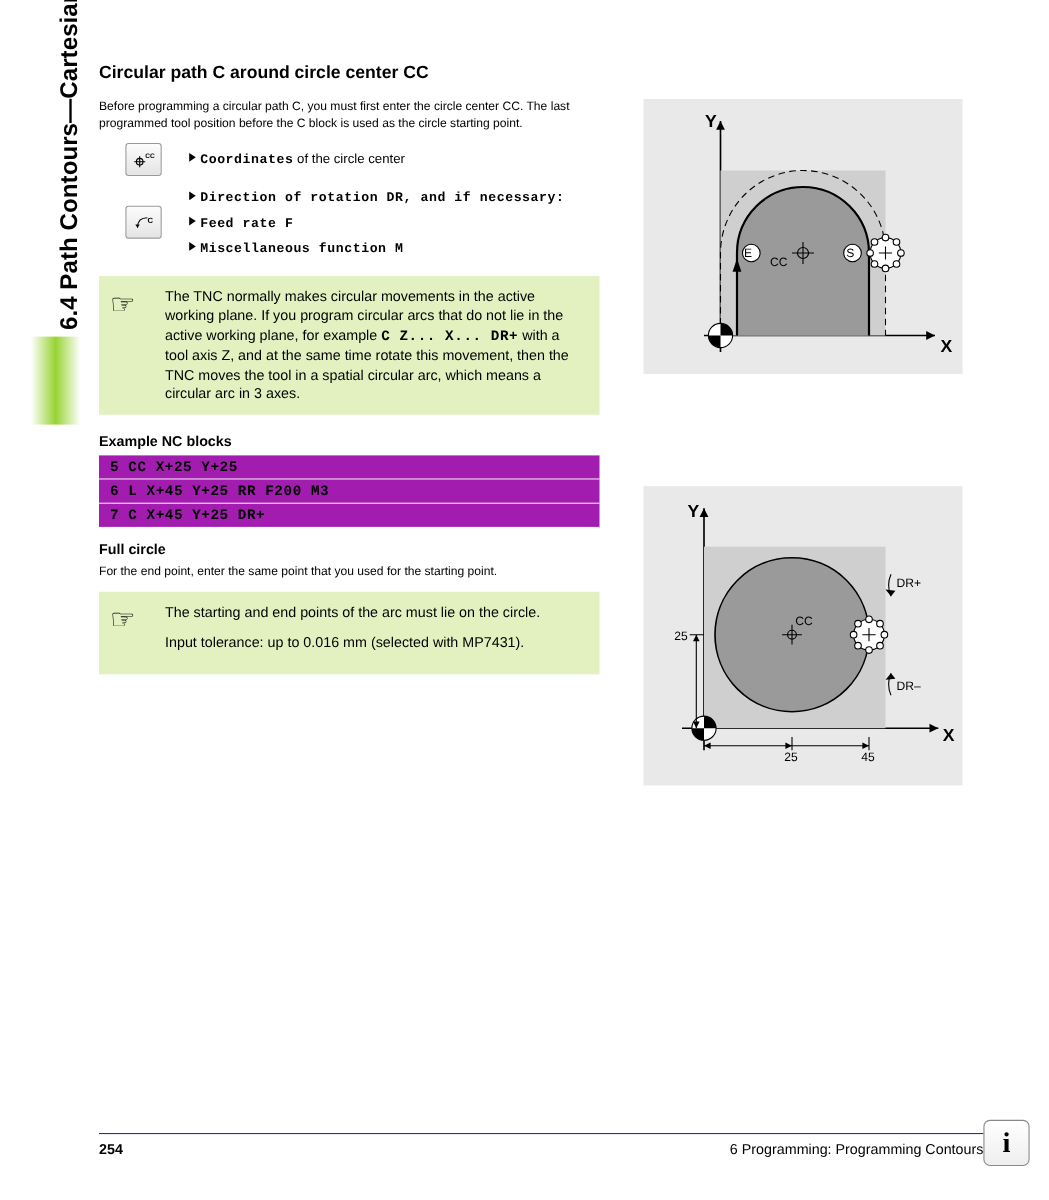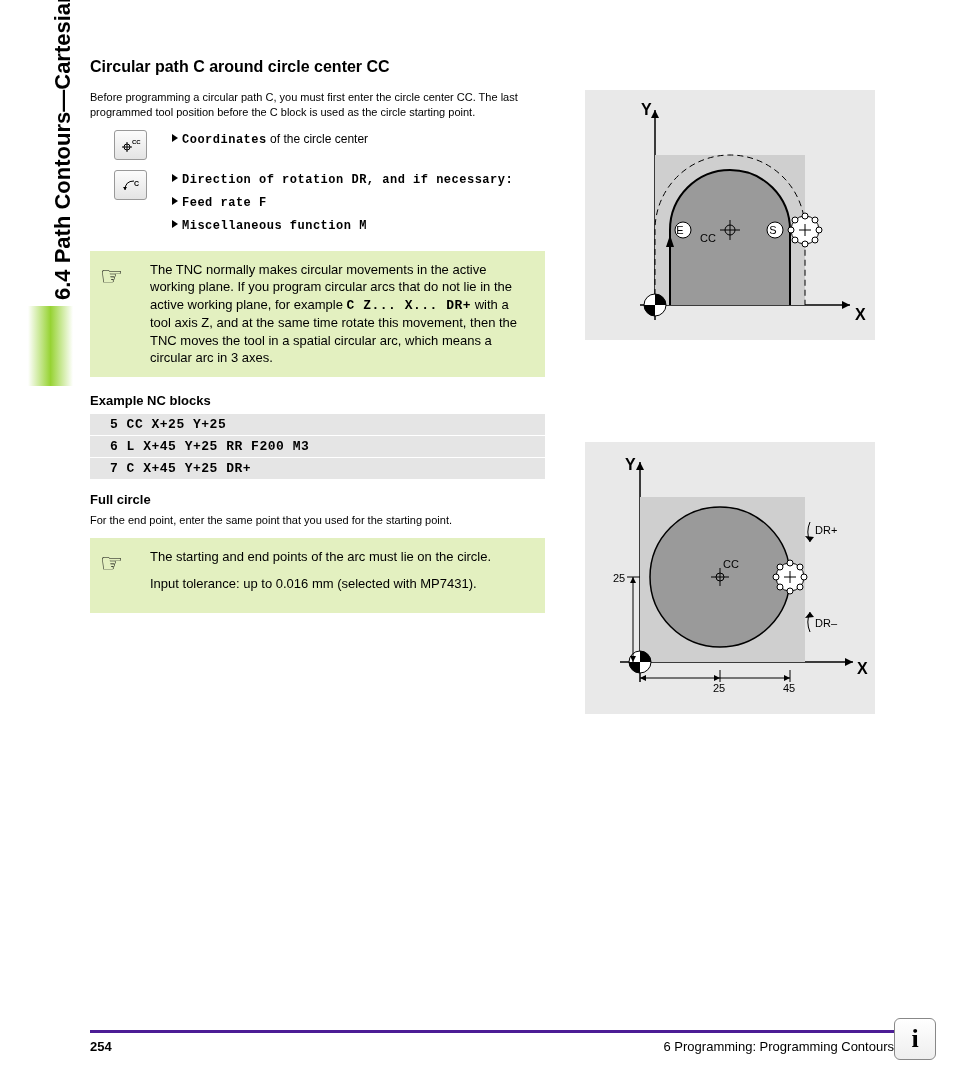--- a/index.html
+++ b/index.html
@@ -41,21 +41,21 @@
   .tri { display: inline-block; width: 0; height: 0; border-top: 4px solid transparent; border-bottom: 4px solid transparent; border-left: 6px solid #000; margin-right: 4px; vertical-align: 1px; }
   .icon-btn {
     width: 33px; height: 30px;
     background: linear-gradient(#fcfcfc,#e4e4e4);
     border: 1px solid #999;
     border-radius: 3px;
     display: flex; align-items: center; justify-content: center;
     font-size: 9px; font-weight: bold;
     margin-bottom: 6px;
   }
-  .param-row { display: flex; align-items: flex-start; margin-bottom: 4px; padding-left: 24px; }
+  .param-row { display: flex; align-items: center; margin-bottom: 4px; padding-left: 24px; }
   .param-left { width: 58px; flex-shrink: 0; }
   .param-list { padding-top: 2px; }
   .param-item { font-size: 12px; margin-bottom: 8px; }
   .mono { font-family: "Courier New", monospace; font-weight: bold; letter-spacing: 0.5px; }
   .note-box {
     background: #e3f0c0;
     padding: 10px 14px 10px 60px;
     position: relative;
     font-size: 13px;
     line-height: 1.35;
@@ -64,37 +64,37 @@
   .note-hand {
     position: absolute; left: 10px; top: 8px;
     font-size: 26px;
   }
   .subhead { font-weight: bold; font-size: 13px; margin: 10px 0 6px 0; }
   .code-block { margin-bottom: 12px; }
   .code-line {
     font-family: "Courier New", monospace;
     font-weight: bold;
     font-size: 13px;
-    background: #e5e5e5;
-    padding: 3px 20px;
+    background: #a21caf;
+    padding: 3px 10px;
     border-bottom: 1px solid #fff;
     letter-spacing: 0.5px;
   }
   .figure {
     position: absolute;
     background: #e9e9e9;
     width: 290px;
     height: 250px;
   }
   .fig1 { left: 585px; top: 90px; }
   .fig2 { left: 585px; top: 442px; height: 272px; }
   .footer {
     position: absolute;
     left: 90px; right: 60px; top: 1030px;
-    border-top: 3px solid #4c1d95;
+    border-top: 1px solid #4c1d95;
     padding-top: 6px;
     display: flex; justify-content: space-between;
     font-size: 13px;
   }
   .footer .pn { font-weight: bold; }
   .info-btn {
     position: absolute;
     right: 18px; top: 1018px;
     width: 42px; height: 42px;
     border: 1px solid #888;

